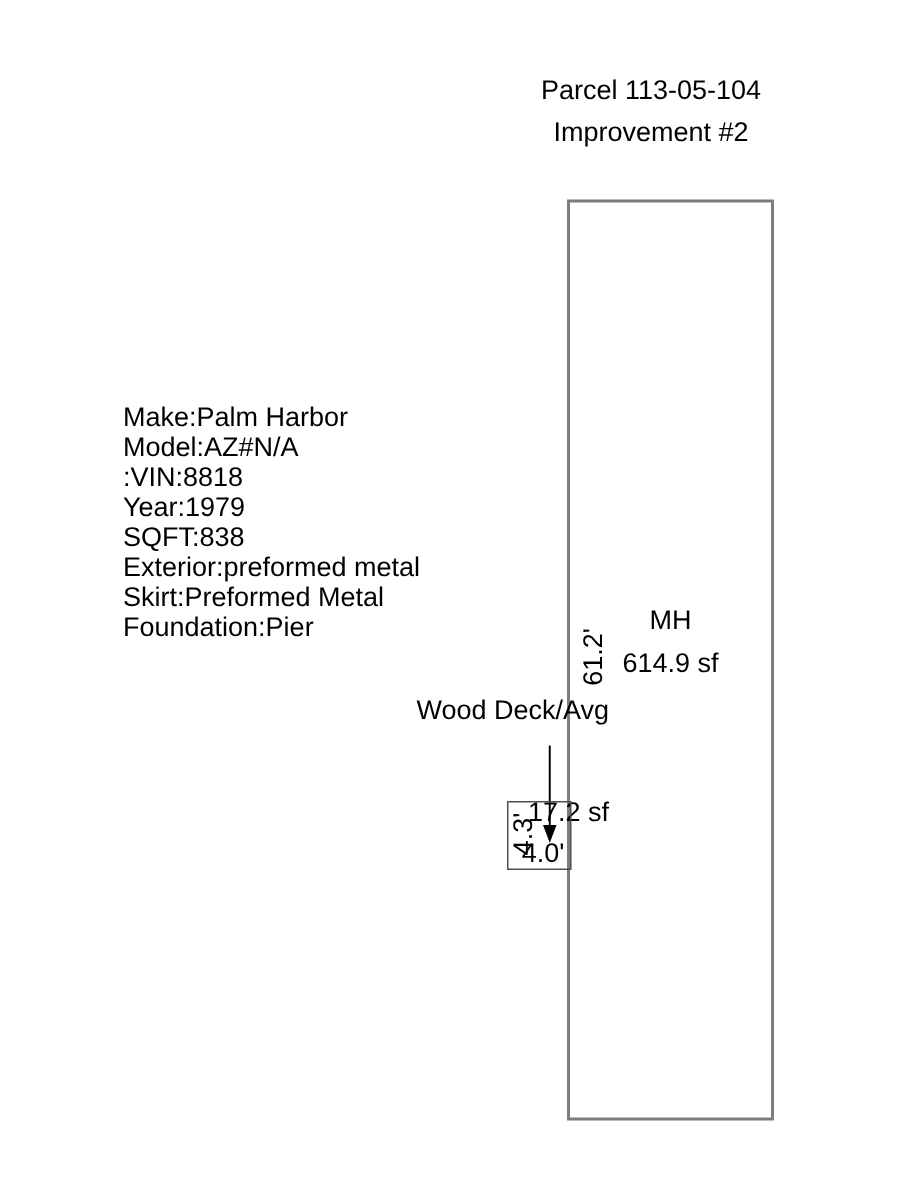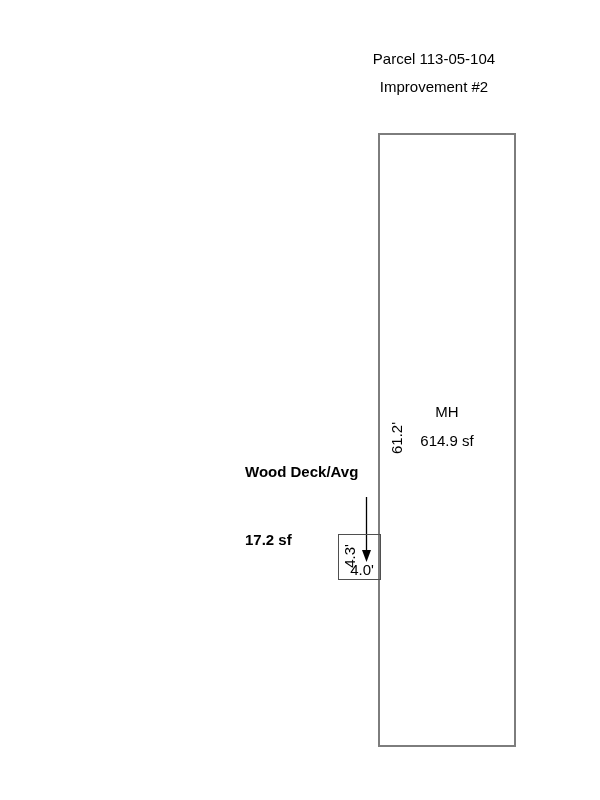--- a/index.html
+++ b/index.html
@@ -8,21 +8,21 @@
     background: var(--background, #ffffff);
     font-family: "Liberation Sans", sans-serif;
     color: var(--text, #000000);
   }
   .canvas {
     position: relative;
     width: 600px;
     height: 800px;
     background: var(--background, #ffffff);
     overflow: hidden;
-    font-size: 15px;
+    font-size: 18px;
   }
   .abs { position: absolute; }
   
   .hdr-line { left: 334px; width: 200px; text-align: center; white-space: nowrap; }
   .hdr-parcel { top: 50px; }
   .hdr-improvement { top: 78px; }
   
   .specs {
     left: 82px;
     top: 268px;
@@ -45,21 +45,21 @@
   .mh-area  { top: 395px; }
   .mh-width { top: 717px; }
   
   .rot {
     white-space: nowrap;
     transform: translate(-50%, -50%) rotate(-90deg);
     transform-origin: center center;
   }
   .mh-height { left: 396px; top: 438px; }
   
-  .deck-callout-line { left: 245px; width: 150px; text-align: left; white-space: nowrap; font-weight: bold; }
+  .deck-callout-line { left: 256px; width: 150px; text-align: right; white-space: nowrap; }
   .deck-label { top: 463px; }
   .deck-area  { top: 490px; margin-top: 41px; }
   
   .deck-rect {
     left: 338px;
     top: 534px;
     width: 43px;
     height: 46px;
     border: 1.5px solid var(--deck-outline, #4f4f4f);
     box-sizing: border-box;
@@ -78,20 +78,30 @@
   .arrow-overlay polygon { fill: var(--arrow, #000000); }
 </style>
 </head>
 <body>
 
 <div class="canvas">
 
   <div class="abs hdr-line hdr-parcel">Parcel 113-05-104</div>
   <div class="abs hdr-line hdr-improvement">Improvement #2</div>
 
+  <div class="abs specs">
+    <div>Make:Palm Harbor</div>
+    <div>Model:AZ#N/A</div>
+    <div>:VIN:8818</div>
+    <div>Year:1979</div>
+    <div>SQFT:838</div>
+    <div>Exterior:preformed metal</div>
+    <div>Skirt:Preformed Metal</div>
+    <div>Foundation:Pier</div>
+  </div>
 
   <div class="abs mh-rect"></div>
 
   <div class="abs mh-band mh-label">MH</div>
   <div class="abs mh-band mh-area">614.9 sf</div>
   <div class="abs rot mh-height">61.2'</div>
 
   <div class="abs deck-callout-line deck-label">Wood Deck/Avg</div>
   <div class="abs deck-callout-line deck-area">17.2 sf</div>
 

